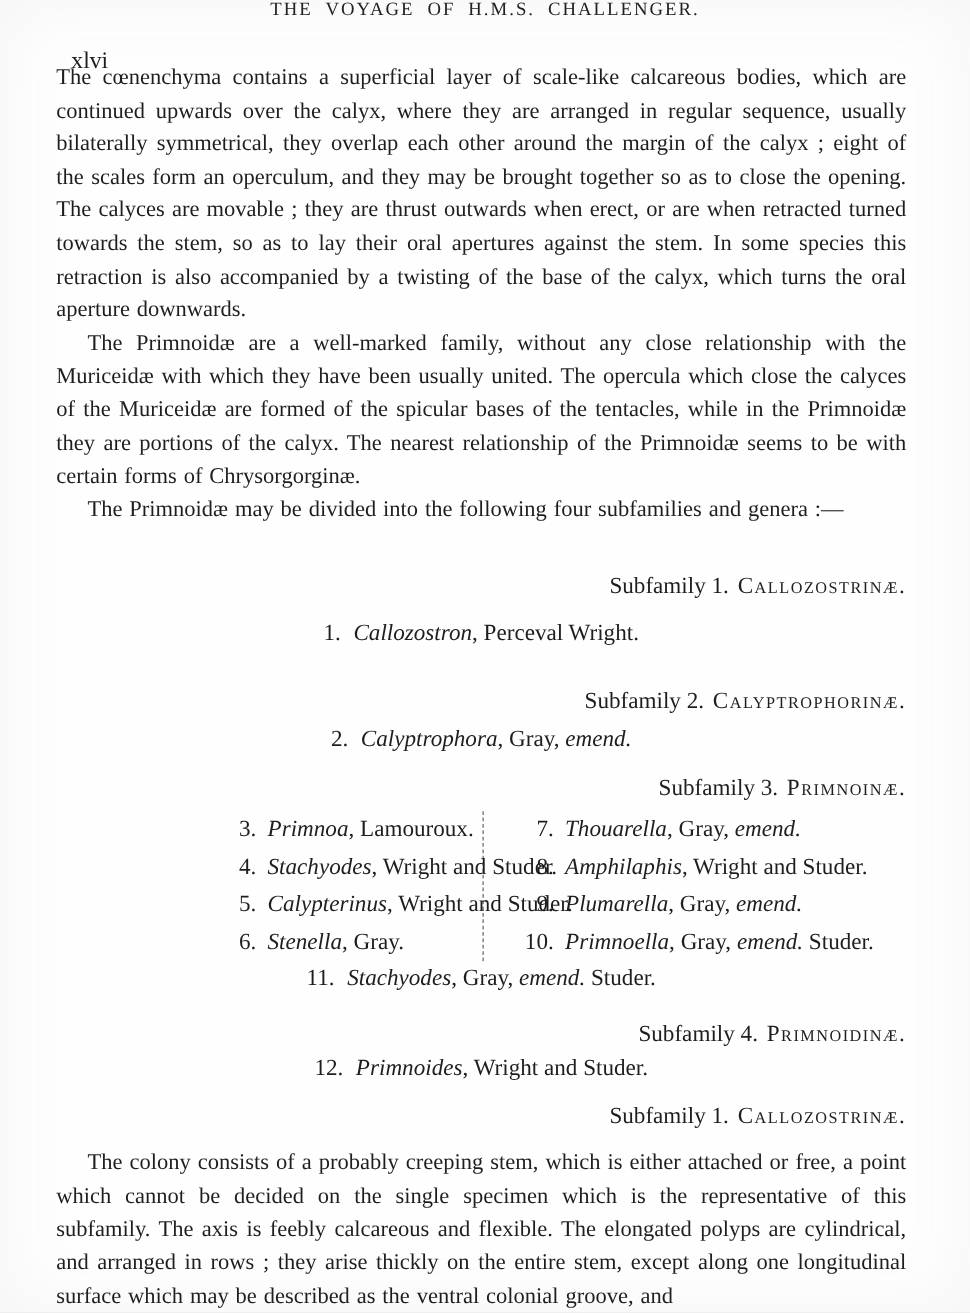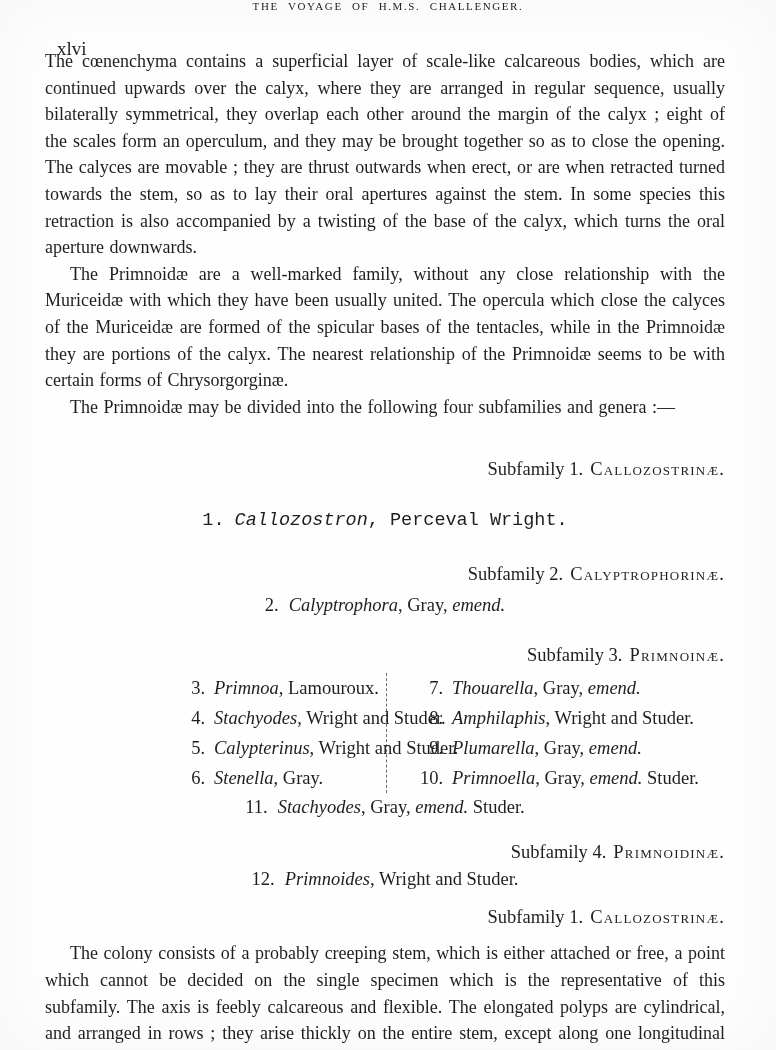--- a/index.html
+++ b/index.html
@@ -24,21 +24,21 @@
     height: 24px;
   }
   .folio {
     position: absolute;
     left: 57px;
     top: 38px;
     font-size: 19px;
   }
   .rh-title {
     text-align: center;
-    font-size: 11px;
+    font-size: 15px;
     letter-spacing: 1.6px;
     word-spacing: 5px;
     color: #222;
   }
   
   .body-text {
     width: 680px;
     margin-left: 45px;
     margin-top: 24px;
     font-size: 18px;
@@ -63,24 +63,24 @@
     text-align: center;
   }
   .seg-italic { font-style: italic; }
   .seg-smallcaps {
     font-variant: small-caps;
     letter-spacing: 1.2px;
     margin-left: 7px;
   }
   .cls-entry .seg-num { margin-right: 10px; }
   .h1a { margin-top: 36px; }
-  .e1  { margin-top: 24px; font-family: Liberation Mono, monospace; }
+  .e1  { margin-top: 11px; }
   .h2  { margin-top: 27px; }
   .e2  { margin-top: 4px; }
-  .h3  { margin-top: 23px; }
+  .h3  { margin-top: 12px; }
   .e11 { margin-top: 1px; }
   .h4  { margin-top: 18px; }
   .e12 { margin-top: 0; }
   .section-heading { margin-top: 11px; }
   
   .genus-columns {
     display: flex;
     margin-top: 4px;
     line-height: 30px;
   }

